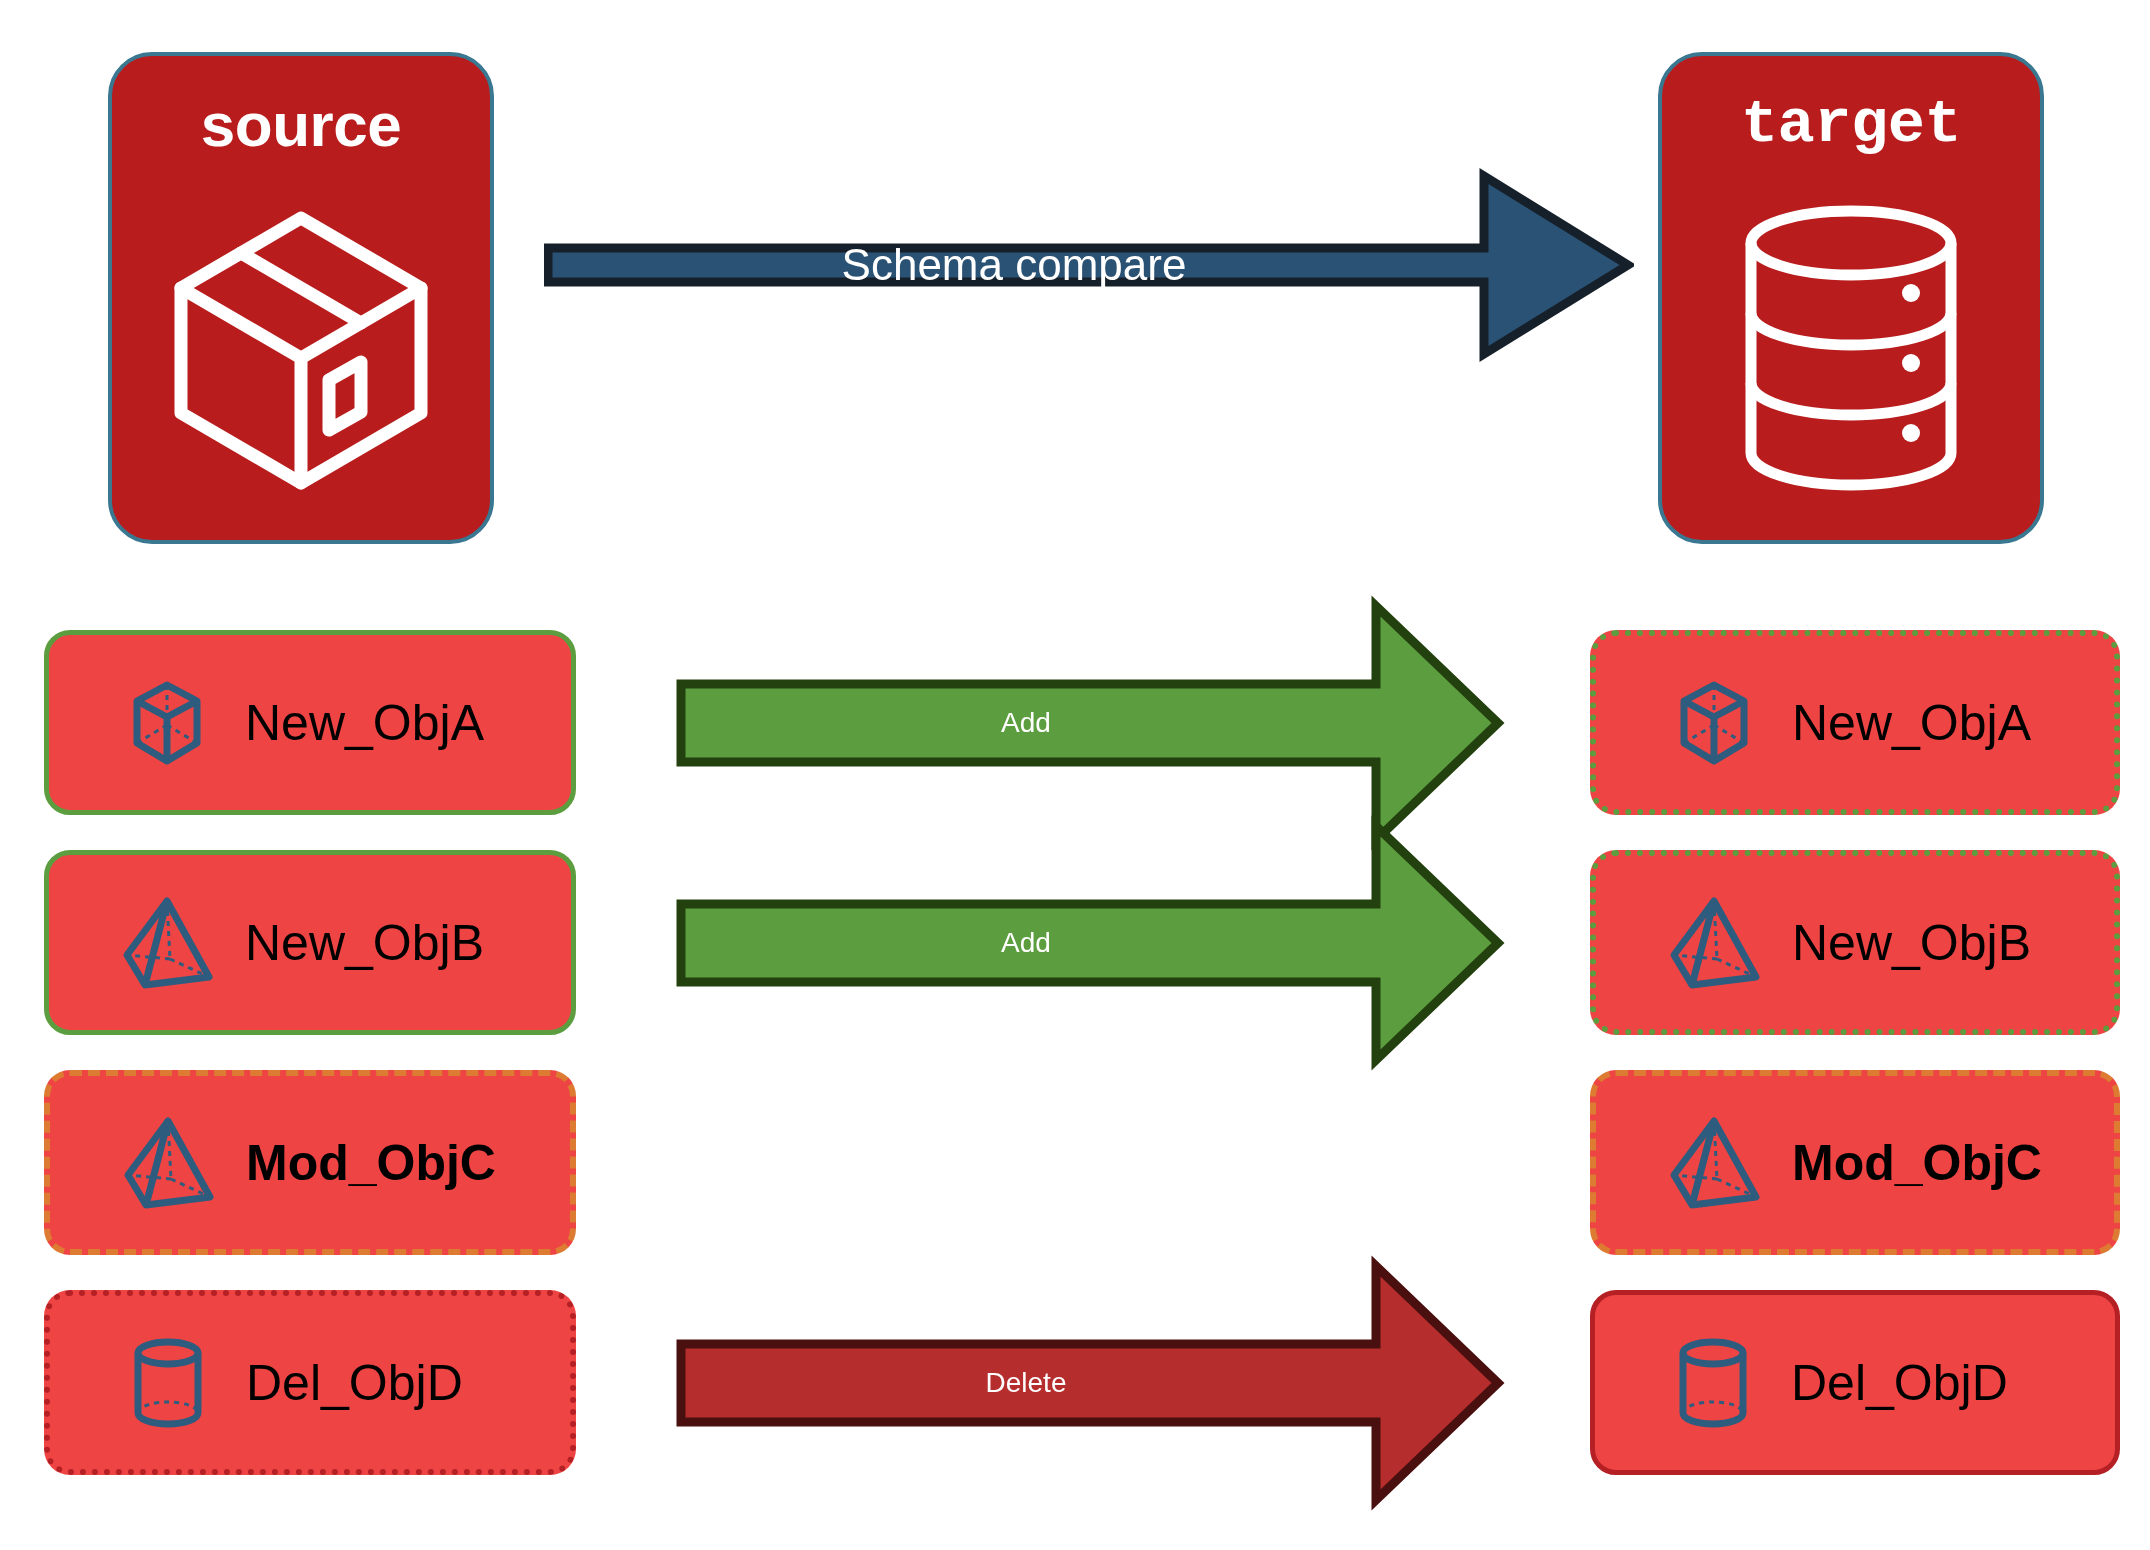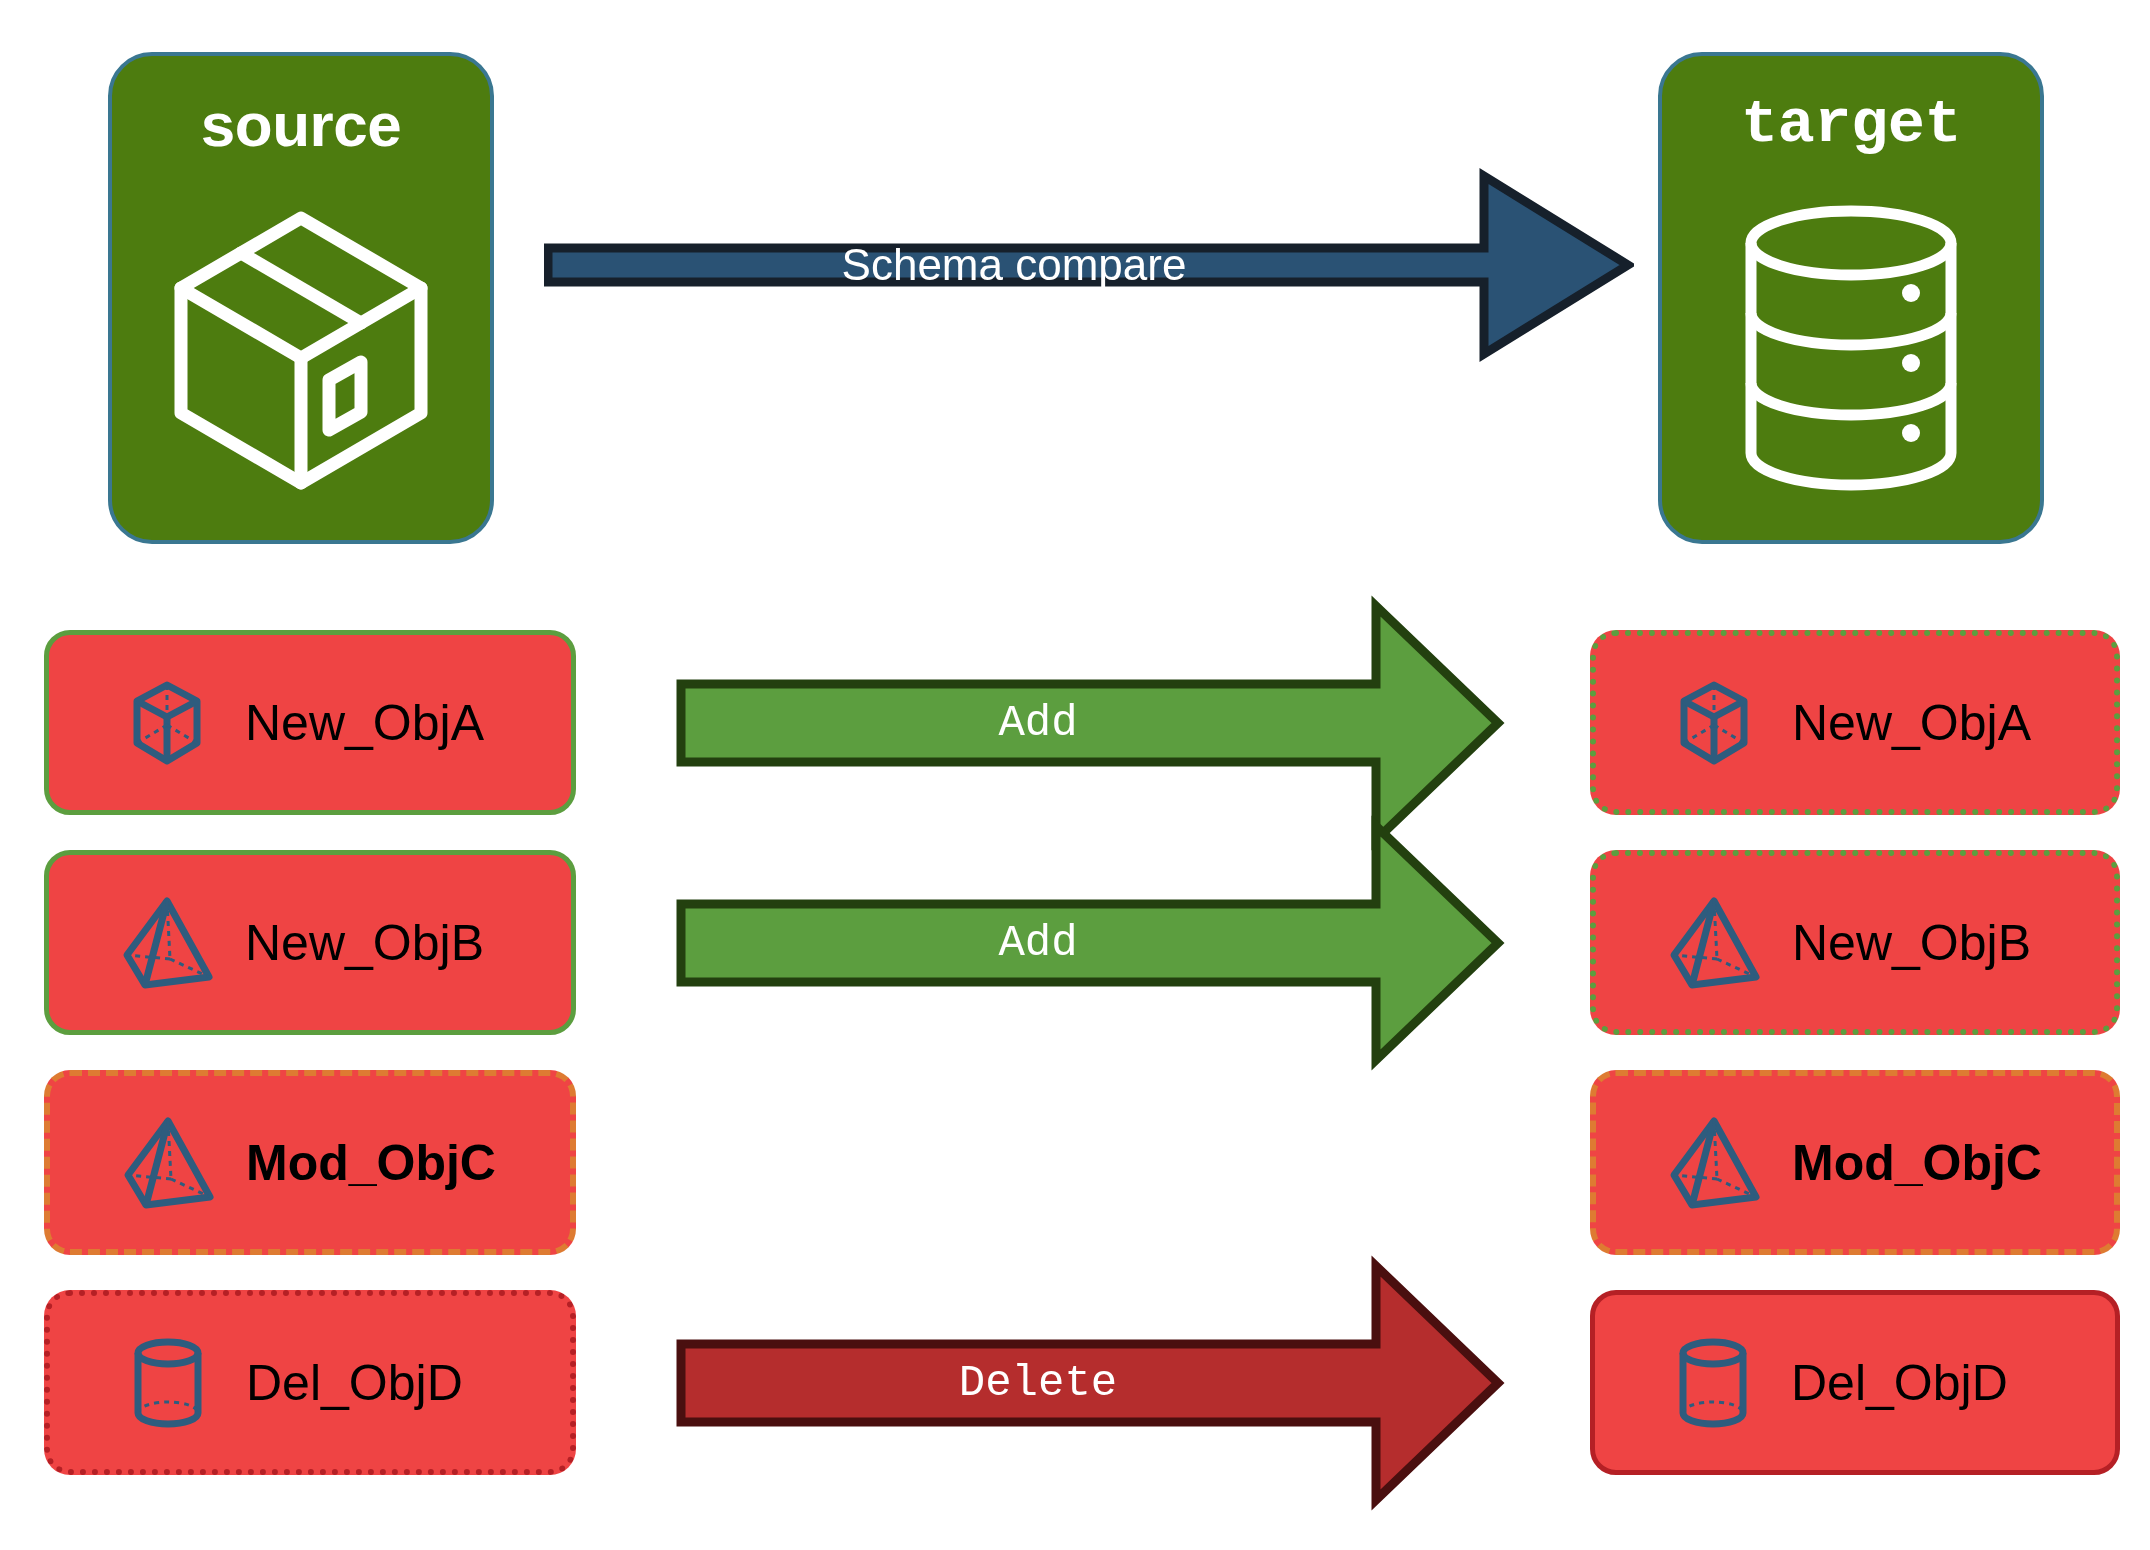--- a/index.html
+++ b/index.html
@@ -14,21 +14,21 @@
     font-family: "Liberation Sans", sans-serif;
     overflow: hidden;
   }
 
   
   .endpoint {
     position: absolute;
     width: 386px;
     height: 492px;
     border-radius: 44px;
-    background: #4d7c0f;
+    background: #b91c1c;
     border: 4px solid #3A7791;
     box-sizing: border-box;
     display: flex;
     flex-direction: column;
     align-items: center;
   }
   .endpoint .title {
     color: #ffffff;
     font-size: 62px;
     font-weight: bold;
@@ -112,31 +112,30 @@
 
   .op-arrow {
     position: absolute;
     left: 676px;
     top: -38px;
     width: 830px;
     height: 262px;
   }
   .op-arrow .op-label {
     position: absolute;
-    left: 12px;
+    left: 0;
     top: 0;
     width: 700px;
     height: 262px;
     display: flex;
     align-items: center;
     justify-content: center;
     color: #ffffff;
-    font-size: 44px;
+    font-size: 28px;
     pointer-events: none;
-    font-family: Liberation Mono, monospace;
   }
 
   #row-0 { top: 630px; }
   #row-1 { top: 850px; }
   #row-2 { top: 1070px; }
   #row-3 { top: 1290px; }
 </style>
 </head>
 <body>
 

